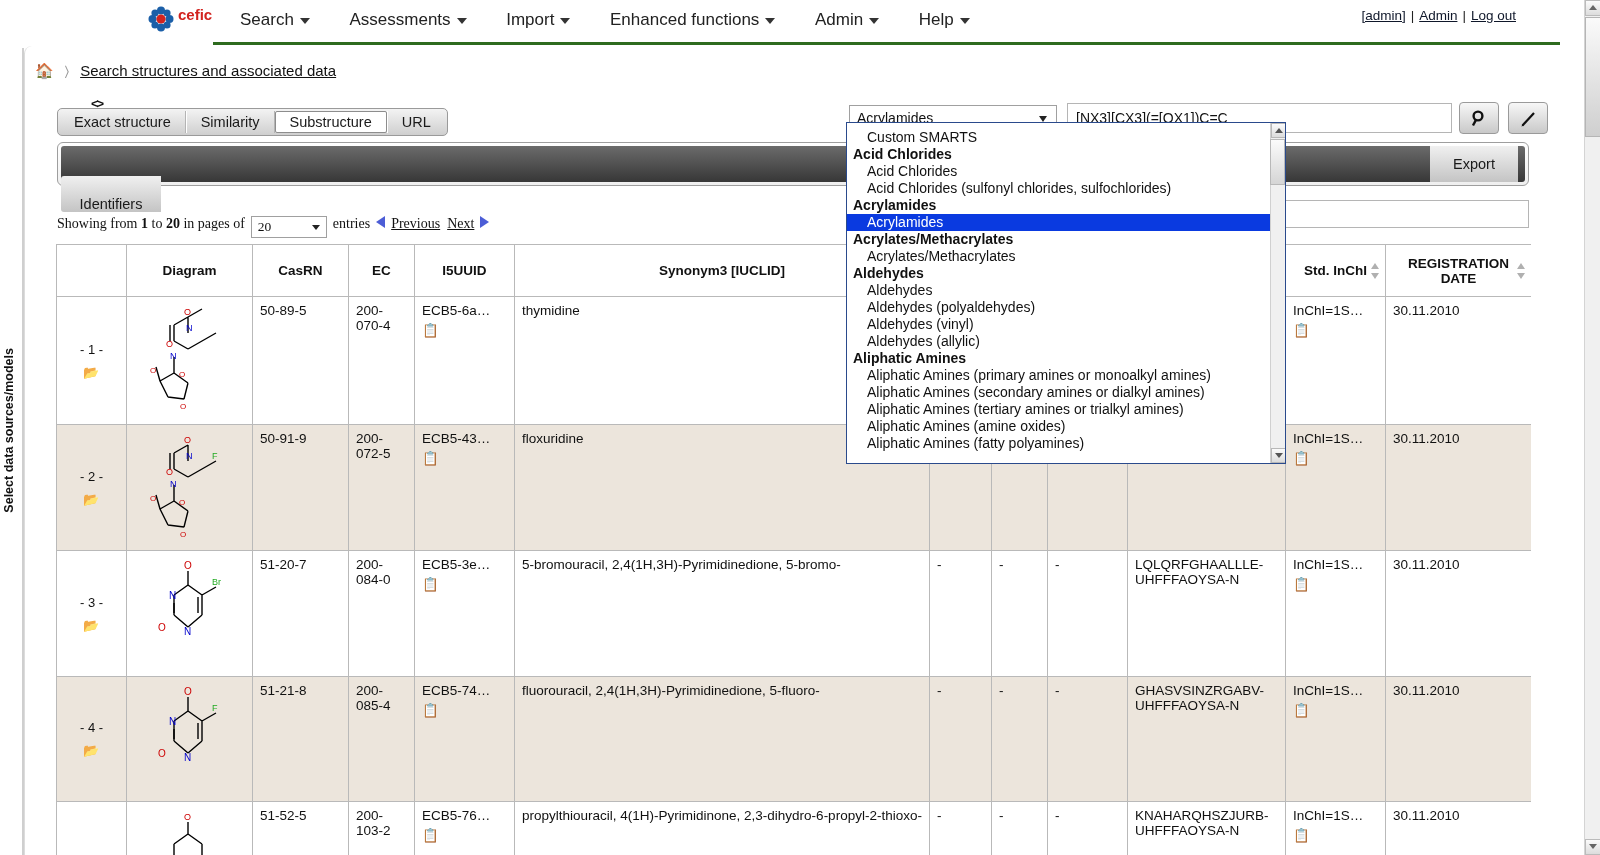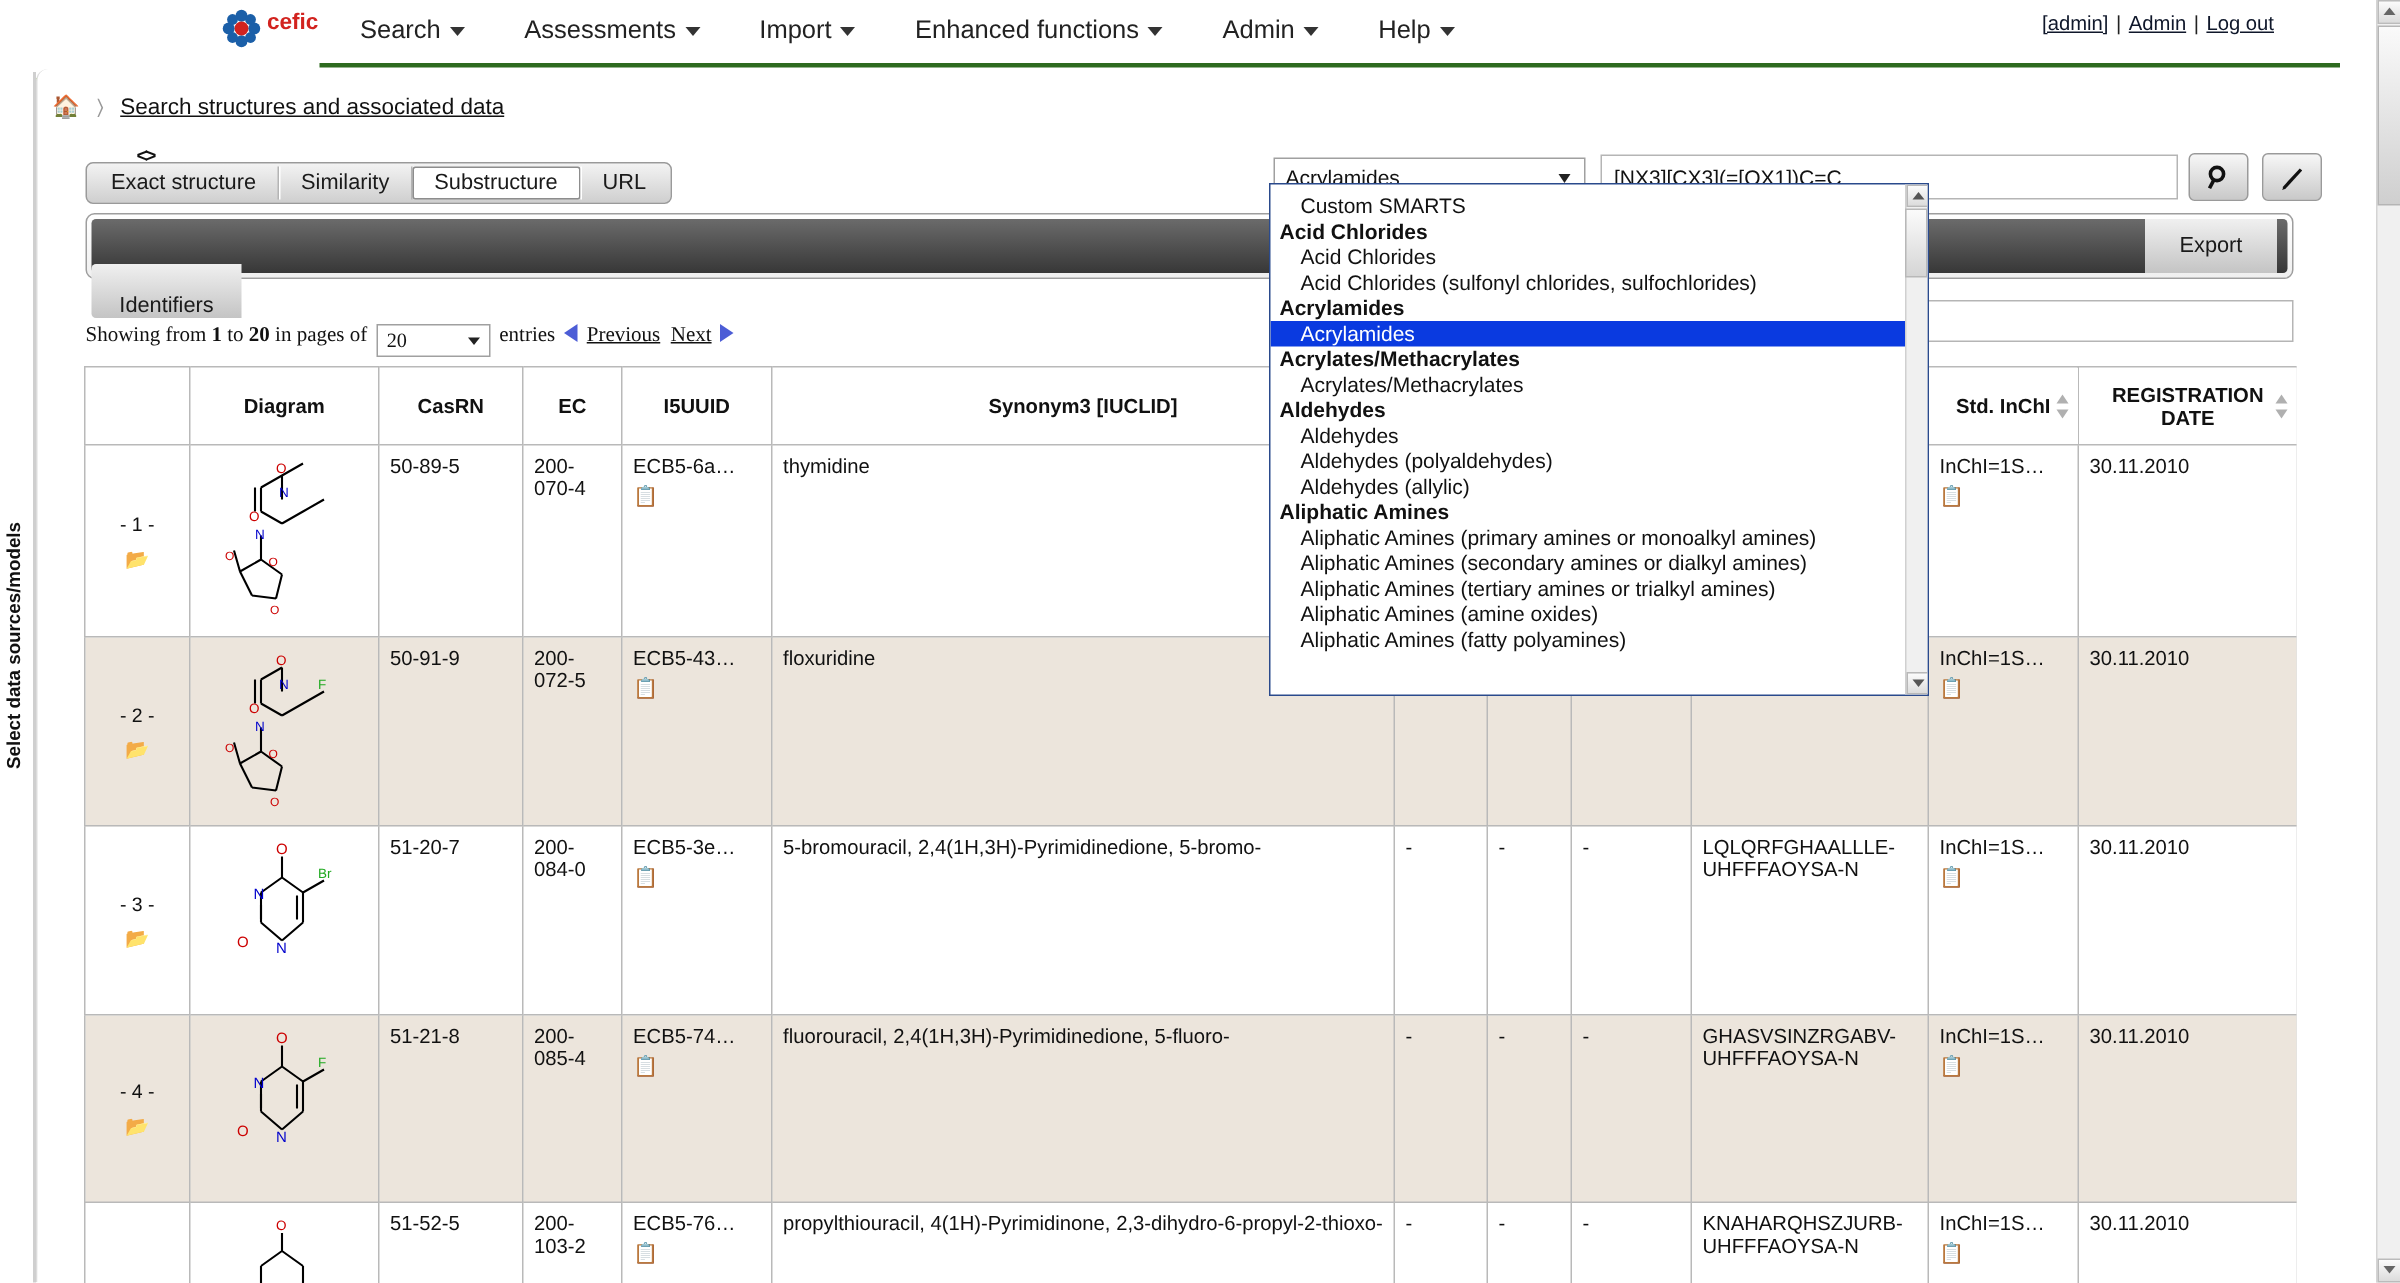--- a/index.html
+++ b/index.html
@@ -479,20 +479,21 @@
       <div class="dd-group">Acid Chlorides</div>
       <div class="dd-opt">Acid Chlorides</div>
       <div class="dd-opt">Acid Chlorides (sulfonyl chlorides, sulfochlorides)</div>
       <div class="dd-group">Acrylamides</div>
       <div class="dd-opt selected">Acrylamides</div>
       <div class="dd-group">Acrylates/Methacrylates</div>
       <div class="dd-opt">Acrylates/Methacrylates</div>
       <div class="dd-group">Aldehydes</div>
       <div class="dd-opt">Aldehydes</div>
       <div class="dd-opt">Aldehydes (polyaldehydes)</div>
+      <div class="dd-opt">Aldehydes (vinyl)</div>
       <div class="dd-opt">Aldehydes (allylic)</div>
       <div class="dd-group">Aliphatic Amines</div>
       <div class="dd-opt">Aliphatic Amines (primary amines or monoalkyl amines)</div>
       <div class="dd-opt">Aliphatic Amines (secondary amines or dialkyl amines)</div>
       <div class="dd-opt">Aliphatic Amines (tertiary amines or trialkyl amines)</div>
       <div class="dd-opt">Aliphatic Amines (amine oxides)</div>
       <div class="dd-opt">Aliphatic Amines (fatty polyamines)</div>
     </div>
     <div id="dd-scroll">
       <div class="dd-arrow up">

